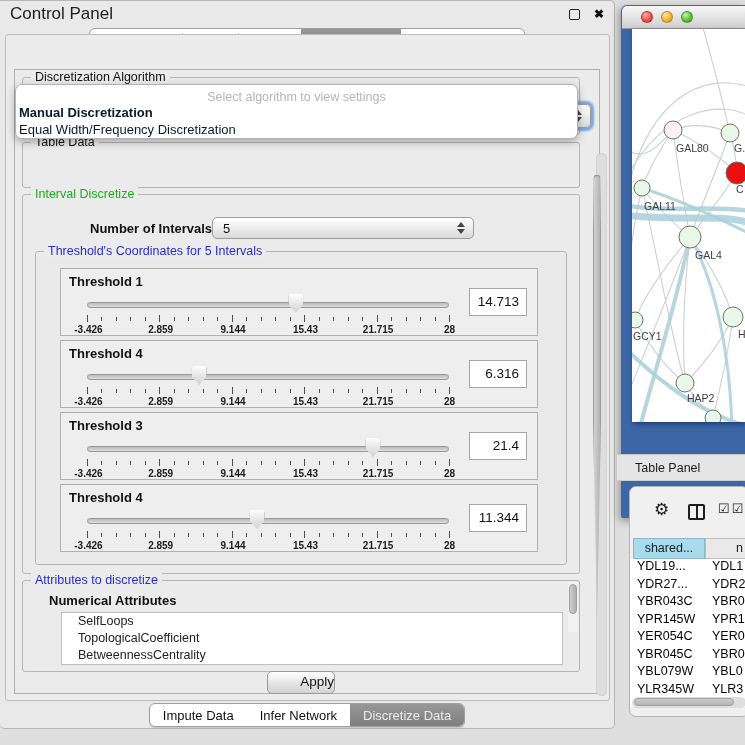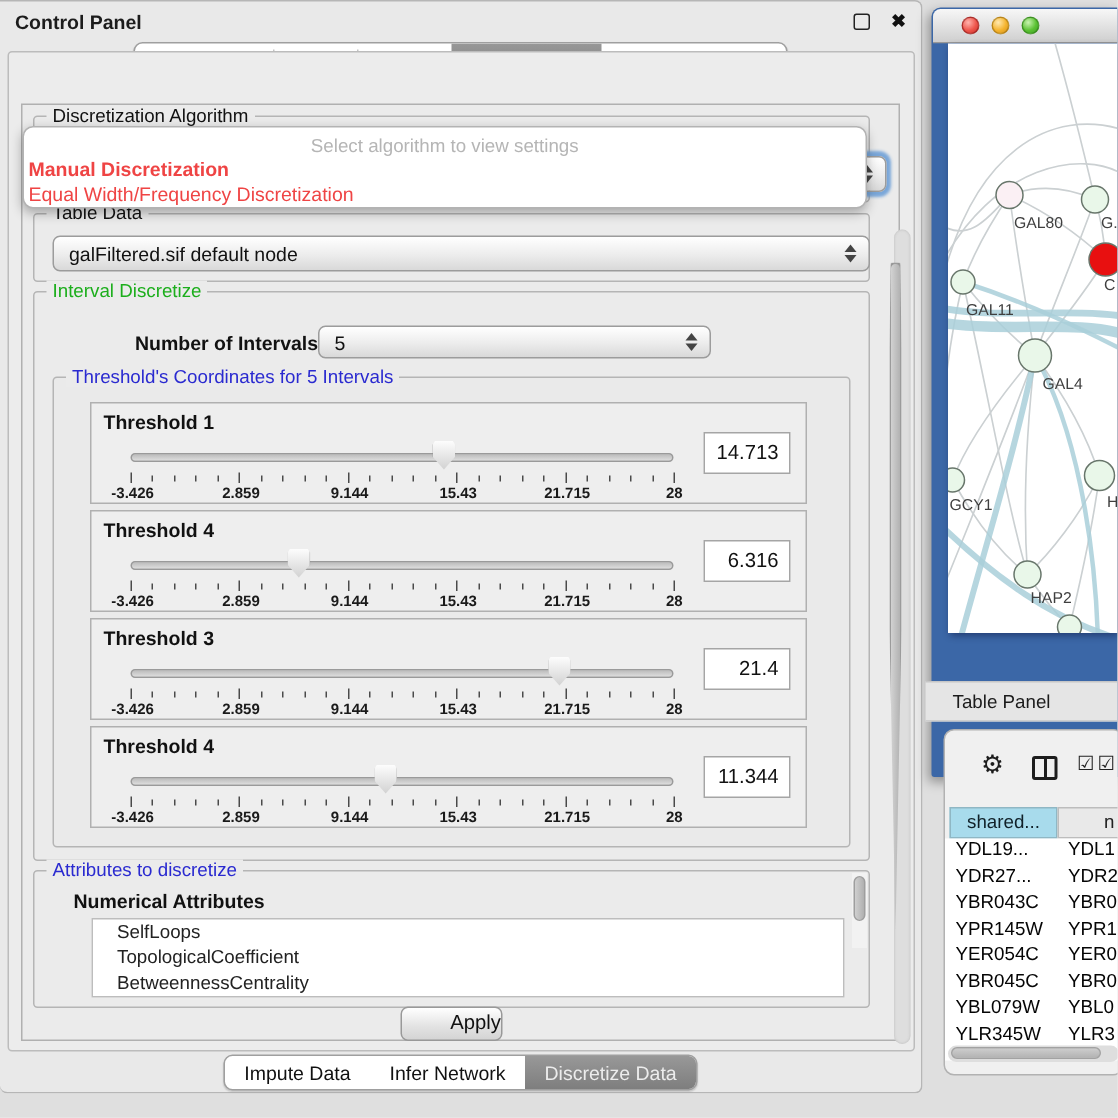--- a/index.html
+++ b/index.html
@@ -6,21 +6,21 @@
   body{
     width:745px;height:745px;position:relative;overflow:hidden;
     background:#dfdfdf;
     font-family:"Liberation Sans",sans-serif;
     -webkit-font-smoothing:antialiased;
   }
   
   .control-panel{position:absolute;left:0;top:0;width:615px;height:729px;
     background:#e9e9e9;border:1px solid #b6b6b6;border-left:none;border-radius:0 5px 5px 5px;box-sizing:border-box;}
   .cp-titlebar{position:absolute;left:0;top:0;right:0;height:26px;display:flex;align-items:center;padding:0 10px;box-sizing:border-box;}
-  .cp-title{font-size:13px;color:#1c1c1c;font-weight:bold;}
+  .cp-title{font-size:17px;color:#1c1c1c;}
   .cp-titlebar .spacer{flex:1}
   .float-box{width:9px;height:9px;border:1.5px solid #222;border-radius:2px;margin-right:14px;cursor:pointer;}
   .close-x{font-size:12px;font-weight:bold;color:#111;cursor:pointer;line-height:1;}
   
   .tabbar{position:absolute;left:0;right:0;display:flex;justify-content:center;}
   .tabbar.top{top:27px;}
   .tabbar.bottom{top:702px;}
   .tabgroup{display:flex;background:#fff;border:1px solid #9f9f9f;border-radius:6px;overflow:hidden;height:22px;box-shadow:0 1px 1px rgba(0,0,0,.15);}
   .tab{display:flex;align-items:center;gap:5px;padding:0 13px;font-size:13px;color:#111;cursor:pointer;white-space:nowrap;}
   .tab.selected{background:linear-gradient(#989898,#7e7e7e);color:#ececec;}
@@ -42,21 +42,21 @@
     font-size:13px;color:#111;padding-left:10px;box-sizing:border-box;cursor:pointer;}
   .combo .stepper{position:absolute;right:8px;top:0;bottom:0;display:flex;flex-direction:column;justify-content:center;gap:2px;}
   .combo .stepper i{width:0;height:0;border-left:4px solid transparent;border-right:4px solid transparent;display:block;}
   .combo .stepper i.up{border-bottom:5px solid #444;}
   .combo .stepper i.down{border-top:5px solid #444;}
   .combo.focused{box-shadow:0 0 2px 3px rgba(110,160,215,.9);}
   
   .algo-popup{position:absolute;left:0;top:14px;width:563px;height:55px;background:#fff;
     border:1px solid #b3b3b3;border-radius:7px;box-shadow:0 3px 8px rgba(0,0,0,.3);z-index:30;box-sizing:border-box;}
   .algo-hint{text-align:center;padding-top:5px;font-size:12.5px;color:#b5b5b5;}
-  .algo-item{position:absolute;left:3px;font-size:13px;color:#ef4444;white-space:nowrap;}
+  .algo-item{position:absolute;left:3px;font-size:13px;color:#0f172a;white-space:nowrap;}
   .algo-item.bold{font-weight:bold;top:20px;}
   .algo-item.plain{top:37px;}
   
   .thr-stack{position:absolute;left:24px;top:16px;width:478px;}
   .thr-row{position:relative;height:68px;background:#eeeeee;border:1px solid #b0b0b0;margin-bottom:4px;box-sizing:border-box;}
   .thr-label{position:absolute;left:8px;top:5px;font-size:13px;font-weight:bold;color:#111;}
   .slider{position:absolute;left:26px;top:24px;width:362px;height:42px;}
   .track{position:absolute;left:0;right:0;top:9px;height:6px;border-radius:3px;
     background:linear-gradient(#bcbcbc,#dedede);border:1px solid #9a9a9a;box-sizing:border-box;}
   .thumb{position:absolute;top:1px;width:15px;height:19px;transform:translateX(-50%);
@@ -171,27 +171,20 @@
       </div>
 
       <div class="algo-popup">
         <div class="algo-hint">Select algorithm to view settings</div>
         <div class="algo-item bold">Manual Discretization</div>
         <div class="algo-item plain">Equal Width/Frequency Discretization</div>
       </div>
 
       <div class="groupbox" style="left:7px;top:72px;width:558px;height:46px;">
         <span class="group-title">Table Data</span>
-        <div class="combo" style="left:12px;top:14px;width:545px;">
-          <span>galFiltered.sif default node</span>
-          <span class="stepper">
-              <i class="up"></i>
-              <i class="down"></i>
-            </span>
-        </div>
       </div>
 
       <div class="groupbox" style="left:7px;top:124px;width:558px;height:380px;">
         <span class="group-title green">Interval Discretize</span>
         <div style="position:absolute;left:67px;top:26px;font-size:13px;font-weight:bold;color:#111;">Number of Intervals</div>
         <div class="combo" style="left:189px;top:22px;width:262px;height:22px;">
           <span>5</span>
           <span class="stepper">
               <i class="up"></i>
               <i class="down"></i>

